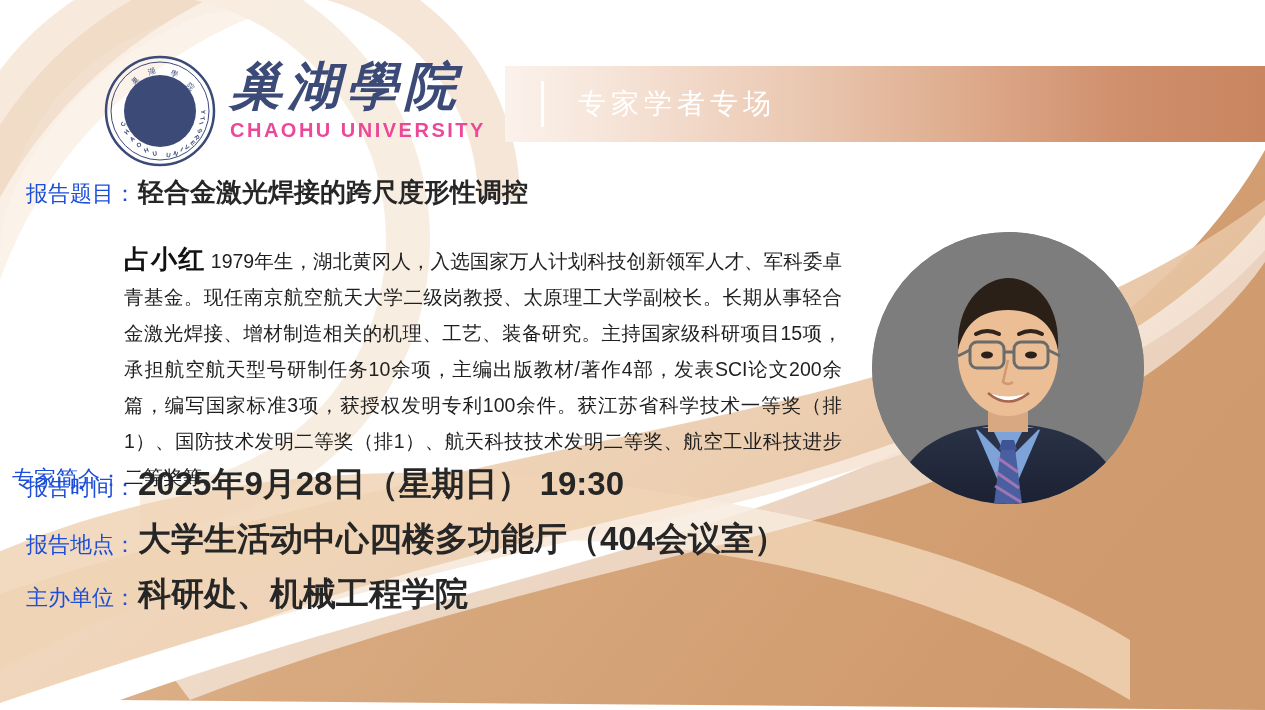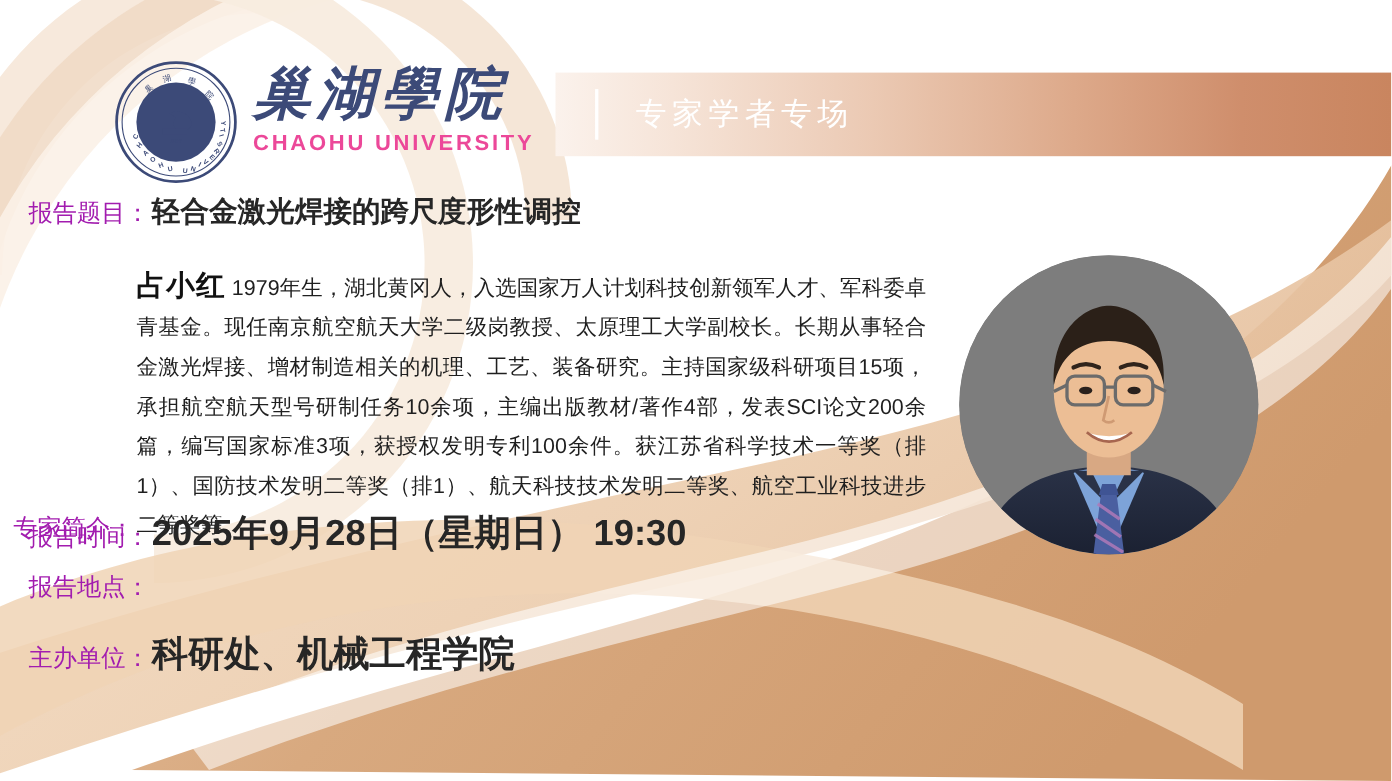--- a/index.html
+++ b/index.html
@@ -115,21 +115,21 @@
     left: 0; top: 0;
     width: 1265px;
     height: 710px;
   }
   .row {
     position: absolute;
     display: flex;
     align-items: flex-start;
   }
   .label {
-    color: #a21caf;
+    color: #1d4ed8;
     font-size: 22px;
     font-weight: 500;
     white-space: nowrap;
     flex: 0 0 auto;
     line-height: 1.45;
   }
   .value-strong {
     color: #262626;
     font-size: 33px;
     font-weight: 700;
@@ -307,20 +307,21 @@
       </div>
     </div>
 
     <div class="row" id="row-time">
       <span class="label">报告时间：</span>
       <span class="value-strong">2025年9月28日（星期日） 19:30</span>
     </div>
 
     <div class="row" id="row-place">
       <span class="label">报告地点：</span>
+      <span class="value-strong">大学生活动中心四楼多功能厅（404会议室）</span>
     </div>
 
     <div class="row" id="row-host">
       <span class="label">主办单位：</span>
       <span class="value-strong">科研处、机械工程学院</span>
     </div>
   </div>
 
   <div class="portrait">
     <svg viewBox="0 0 272 272" xmlns="http://www.w3.org/2000/svg">

